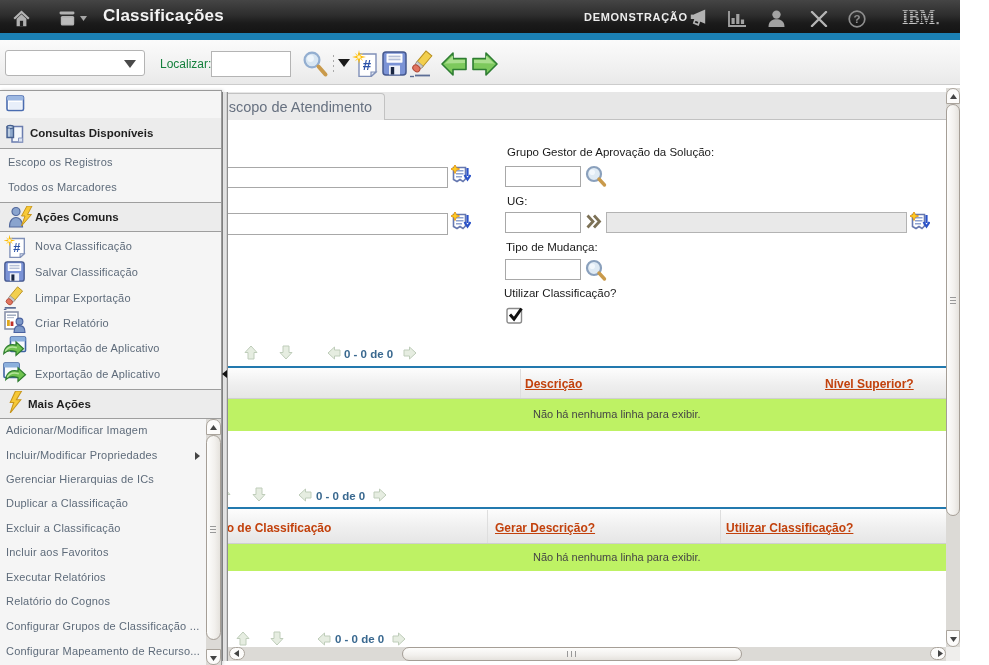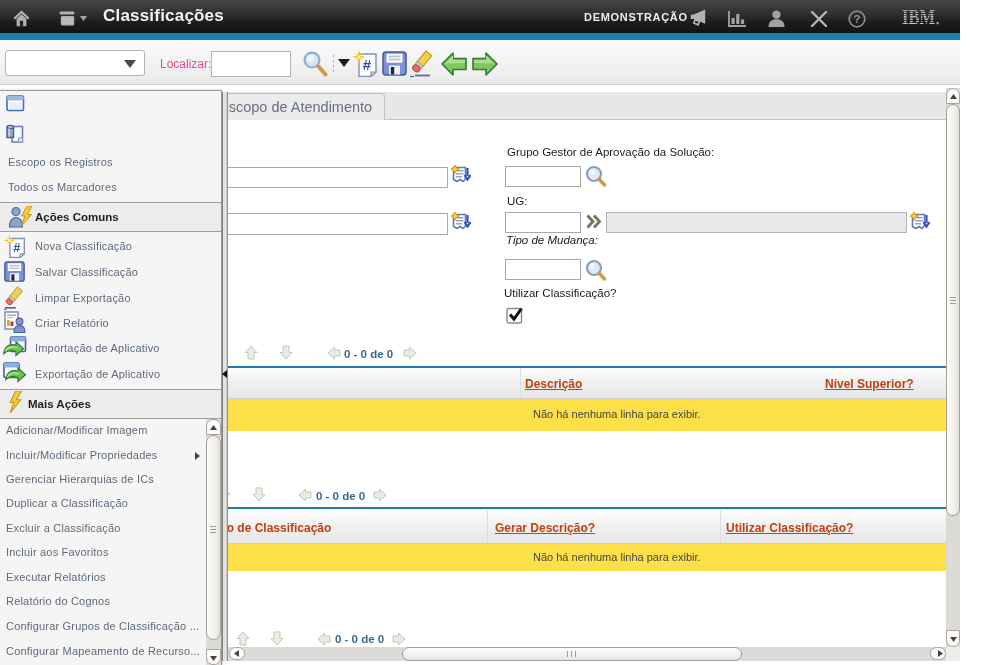--- a/index.html
+++ b/index.html
@@ -13,40 +13,40 @@
   #bluebar { left:0; top:33px; width:960px; height:7px; background:#1b80b4; }
   #apptitle { left:103px; top:6px; font-size:17px; font-weight:bold; color:#f3f3f3; letter-spacing:0.2px;}
   #demo { left:544px; top:11px; font-size:11px; font-weight:bold; color:#ededed; letter-spacing:0.7px;margin-left:40px; }
 
   
   #toolbar { left:0; top:40px; width:960px; height:45px;
     background:linear-gradient(180deg,#fbfbfb 0%,#f1f1f1 60%,#e9e9e9 100%);
     border-bottom:1px solid #cccccc; }
   #combo { left:5px; top:50px; width:140px; height:26px; background:#fff; border:1px solid #b4b4b4; border-radius:3px; }
   #combo .tri { position:absolute; right:8px; top:9px; width:0; height:0; border-left:6.5px solid transparent; border-right:6.5px solid transparent; border-top:8px solid #4a4a4a; }
-  #loclabel { left:160px; top:57px; font-size:12px; color:#ec4899; }
+  #loclabel { left:160px; top:57px; font-size:12px; color:#15803d; }
   #locinput { left:211px; top:51px; width:80px; height:26px; background:#fff; border:1px solid #b4b4b4; }
 
   
   #contentbg { left:0; top:85px; width:960px; height:580px; background:#ffffff; }
   #tabrow { left:0; top:92px; width:946px; height:28px; background:#e7e7e7; border-bottom:1px solid #c2c2c2;}
   #tab1 { left:160px; top:93px; width:225px; height:27px; background:#ebebeb; border:1px solid #c2c2c2; border-bottom:none; border-radius:4px 4px 0 0; }
   #tab1 span { position:absolute; left:58px; top:5px; font-size:14.5px; color:#677180; white-space:nowrap; }
   #splitter { left:222px; top:92px; width:6px; height:569px; background:linear-gradient(90deg,#8f8f8f 0 1px,#f4f4f4 1px 2.5px,#e6e6e6 2.5px 4px,#cfcfcf 4px 5px,#8f8f8f 5px 6px); z-index:15; }
 
   
   .inp { background:#fff; border:1px solid #a8a8a8; }
   .inpdis { background:#e9e9e9; border:1px solid #b3b3b3; }
   .flabel { font-size:11.5px; color:#1a1a1a; }
 
   
   .blueline { height:2px; background:#2279ae; }
   .thead-bg { background:linear-gradient(180deg,#fdfdfd 0%,#efefef 55%,#e6e6e6 100%); border-bottom:1px solid #cfcfcf;}
   .th { font-size:12px; font-weight:bold; color:#c2410c; text-decoration:underline; }
-  .emptyrow { background:#fde047; }
+  .emptyrow { background:#bef264; }
   .emptyrow span { font-size:11px; color:#454545; }
   .pagetxt { font-size:11.5px; font-weight:bold; color:#39688f; }
 
   
   #sidebar { left:0; top:90px; width:222px; height:575px; background:#f5f5f5;
     border-top:1px solid #9a9a9a; border-right:1px solid #9a9a9a; z-index:20;
     box-shadow:1px 0 3px rgba(0,0,0,0.18); }
   .sbheader { position:absolute; left:0; width:221px; background:#ececec; border-bottom:1px solid #9e9e9e; }
   .sbheader span { position:absolute; font-weight:bold; font-size:11.5px; color:#1f1f1f; }
   .sbitem { position:absolute; font-size:11px; color:#5e6b7a; letter-spacing:0.2px; }
@@ -70,21 +70,21 @@
       </div>
 
     <div class="abs inp" style="left:40px; top:167px; width:408px; height:21px;"></div>
     <div class="abs inp" style="left:40px; top:213px; width:408px; height:22px;"></div>
 
     <div class="abs flabel" style="left:507px; top:146px;">Grupo Gestor de Aprovação da Solução:</div>
     <div class="abs inp" style="left:505px; top:166px; width:76px; height:21px;"></div>
     <div class="abs flabel" style="left:507px; top:195px;">UG:</div>
     <div class="abs inp" style="left:505px; top:212px; width:76px; height:21px;"></div>
     <div class="abs inpdis" style="left:606px; top:212px; width:301px; height:21px;"></div>
-    <div class="abs flabel" style="left:506px; top:234px;font-style:italic;">Tipo de Mudança:</div>
+    <div class="abs flabel" style="left:506px; top:241px;">Tipo de Mudança:</div>
     <div class="abs inp" style="left:505px; top:259px; width:76px; height:21px;"></div>
     <div class="abs flabel" style="left:504px; top:287px;">Utilizar Classificação?</div>
 
     <svg class="abs" style="left:451px; top:165px;" width="20" height="19" viewBox="0 0 20 19">
         <use href="#dmenu"></use>
       </svg>
     <svg class="abs" style="left:451px; top:212px;" width="20" height="19" viewBox="0 0 20 19">
         <use href="#dmenu"></use>
       </svg>
     <svg class="abs" style="left:910px; top:212px;" width="20" height="19" viewBox="0 0 20 19">
@@ -210,20 +210,23 @@
     <div class="abs" style="left:571px; top:651px; width:1px; height:6px; background:#999;"></div>
     <div class="abs" style="left:575px; top:651px; width:1px; height:6px; background:#999;"></div>
     <div class="abs sb-btn" style="left:930px; top:647px; width:16px; height:13px; border-radius:7px;"></div>
     <svg class="abs" style="left:938px; top:650px;" width="5" height="7">
         <polygon points="5,3.5 0,0 0,7" fill="#444"></polygon>
       </svg>
     <div class="abs" style="left:946px; top:647px; width:14px; height:14px; background:#efeeec;"></div>
   </div>
 
   <div id="sidebar" class="abs">
+    <div class="sbheader" style="top:27px; height:31px;">
+        <span style="left:30px; top:9px;">Consultas Disponíveis</span>
+      </div>
     <div class="sbitem" style="left:8px; top:65px;">Escopo os Registros</div>
     <div class="sbitem" style="left:8px; top:90px;">Todos os Marcadores</div>
     <div class="sbheader" style="top:111px; height:30px; border-top:1px solid #9e9e9e;">
         <span style="left:35px; top:8px;">Ações Comuns</span>
       </div>
     <div class="sbitem" style="left:35px; top:149px;">Nova Classificação</div>
     <div class="sbitem" style="left:35px; top:175px;">Salvar Classificação</div>
     <div class="sbitem" style="left:35px; top:201px;">Limpar Exportação</div>
     <div class="sbitem" style="left:35px; top:226px;">Criar Relatório</div>
     <div class="sbitem" style="left:35px; top:251px;">Importação de Aplicativo</div>

